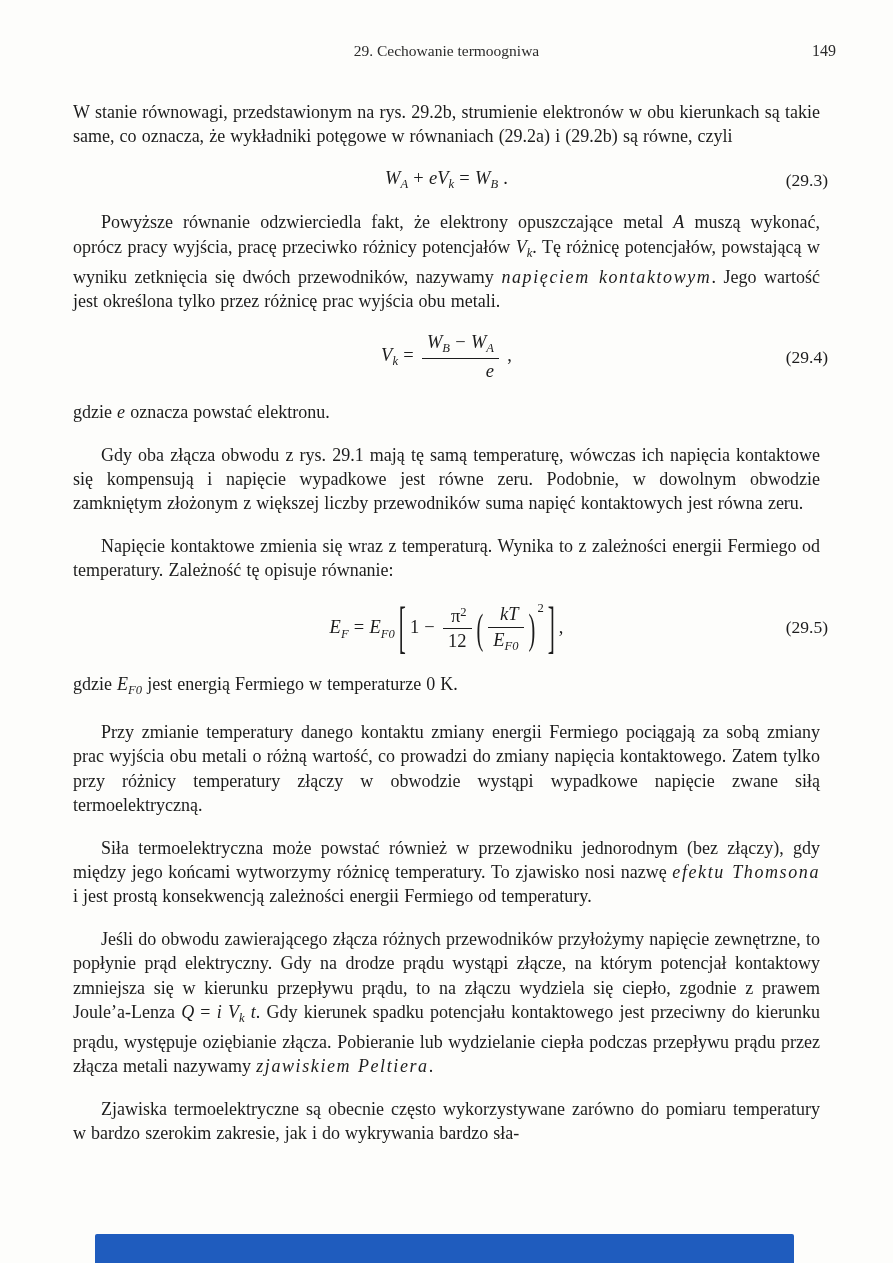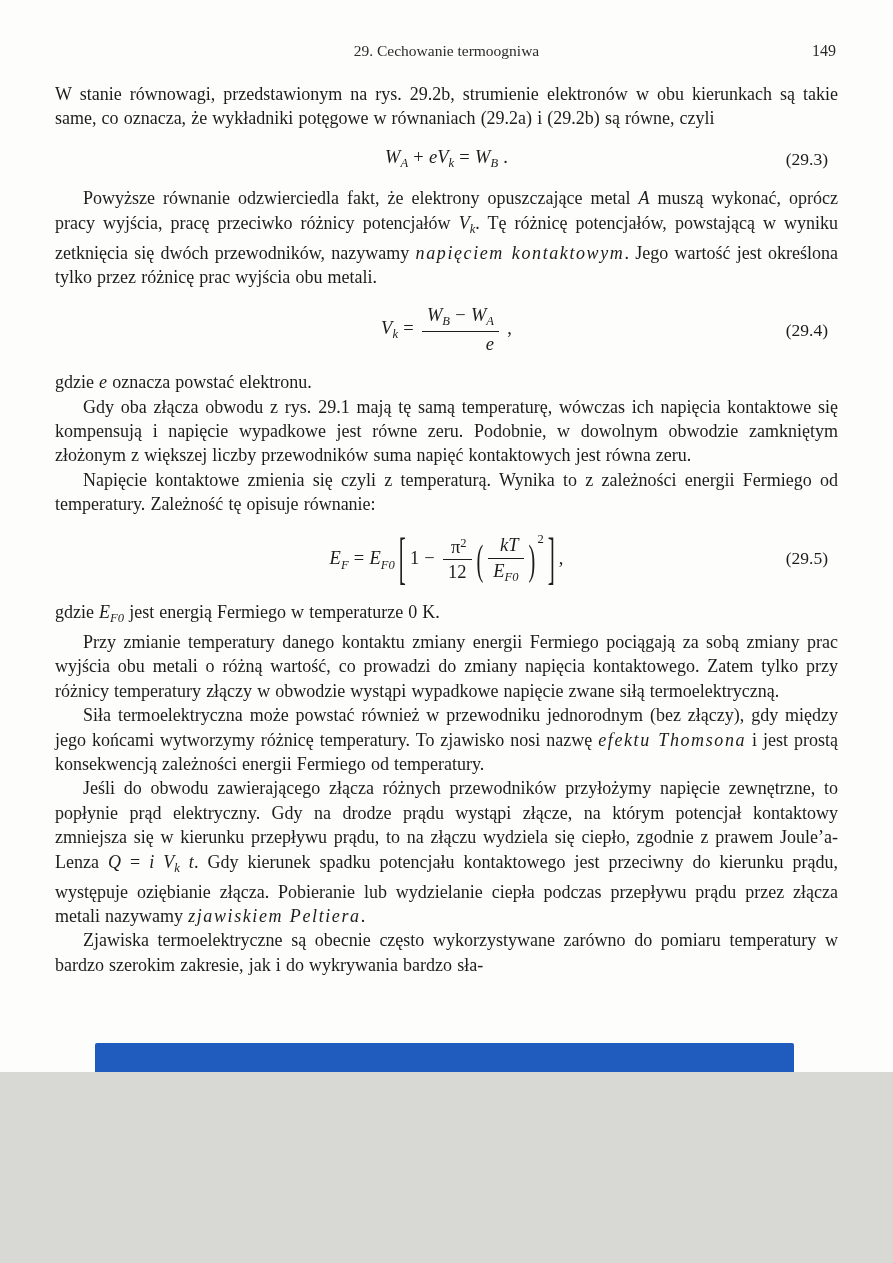--- a/index.html
+++ b/index.html
@@ -1,36 +1,36 @@
 <!DOCTYPE html>
 <html lang="pl"><head>
 <meta charset="utf-8">
 <style>
   html,body{margin:0;padding:0;background:#d8d8d4;}
   .page{
     position:relative;
-    width:893px;height:1072px;
+    width:893px;height:1263px;
     margin:0 auto;
     background:#fdfdfb;
     font-family:"Liberation Serif", serif;
     color:#1c1c1c;
     overflow:hidden;
   }
   .header{
     position:absolute;top:42px;left:55px;width:783px;
     font-size:15.5px;color:#2b2b2b;
   }
   .header .chapter{display:block;text-align:center;}
   .header .pagenum{position:absolute;right:2px;top:0;font-size:16px;}
   .content{
     position:absolute;top:82px;left:55px;width:783px;
     font-size:18px;line-height:24.4px;text-align:justify;
     word-spacing:0.6px;
   }
-  p.para{margin:0;}
+  p.para{margin:18px;}
   p.para.indent{text-indent:28px;}
   .it{font-style:italic;}
   .lsit{font-style:italic;letter-spacing:1.6px;}
   .isub{font-style:italic;font-size:0.7em;vertical-align:-0.28em;}
   
   .eq{
     position:relative;text-align:center;margin:15px 8px;
     font-size:18.5px;line-height:1.2;
   }
   .eqnum{
@@ -74,21 +74,21 @@
     <span class="pagenum">149</span>
   </div>
 
   <div class="content">
       <p class="para"><span>W stanie równowagi, przedstawionym na rys. 29.2b, strumienie elektronów w obu kierunkach są takie same, co oznacza, że wykładniki potęgowe w równaniach (29.2a) i (29.2b) są równe, czyli</span></p>
       <div class="eq"><span class="math"><span class="mi">W</span><span class="msub">A</span><span class="mn"> + </span><span class="mi">eV</span><span class="msub">k</span><span class="mn"> = </span><span class="mi">W</span><span class="msub">B</span><span class="mn"> .</span></span><span class="eqnum">(29.3)</span></div>
       <p class="para indent"><span>Powyższe równanie odzwierciedla fakt, że elektrony opuszczające metal </span><span class="it">A</span><span> muszą wykonać, oprócz pracy wyjścia, pracę przeciwko różnicy potencjałów </span><span class="it">V</span><span class="isub">k</span><span>. Tę różnicę potencjałów, powstającą w wyniku zetknięcia się dwóch przewodników, nazywamy </span><span class="lsit">napięciem kontaktowym</span><span>. Jego wartość jest określona tylko przez różnicę prac wyjścia obu metali.</span></p>
       <div class="eq"><span class="math"><span class="mi">V</span><span class="msub">k</span><span class="mn"> = </span><span class="frac"><span class="num"><span class="mi">W</span><span class="msub">B</span><span class="mn"> − </span><span class="mi">W</span><span class="msub">A</span></span><span class="den"><span class="mi">e</span></span></span><span class="mn"> ,</span></span><span class="eqnum">(29.4)</span></div>
       <p class="para"><span>gdzie </span><span class="it">e</span><span> oznacza powstać elektronu.</span></p>
       <p class="para indent"><span>Gdy oba złącza obwodu z rys. 29.1 mają tę samą temperaturę, wówczas ich napięcia kontaktowe się kompensują i napięcie wypadkowe jest równe zeru. Podobnie, w dowolnym obwodzie zamkniętym złożonym z większej liczby przewodników suma napięć kontaktowych jest równa zeru.</span></p>
-      <p class="para indent"><span>Napięcie kontaktowe zmienia się czyli z temperaturą. Wynika to z zależności energii Fermiego od temperatury. Zależność tę opisuje równanie:</span></p>
+      <p class="para indent"><span>Napięcie kontaktowe zmienia się wraz z temperaturą. Wynika to z zależności energii Fermiego od temperatury. Zależność tę opisuje równanie:</span></p>
       <div class="eq"><span class="math"><span class="mi">E</span><span class="msub">F</span><span class="mn"> = </span><span class="mi">E</span><span class="msub">F0</span><span class="mbk">[</span><span class="mn">1 − </span><span class="frac"><span class="num"><span class="mn">π</span><span class="msup">2</span></span><span class="den"><span class="mn">12</span></span></span><span class="mpr">(</span><span class="frac"><span class="num"><span class="mi">kT</span></span><span class="den"><span class="mi">E</span><span class="msub">F0</span></span></span><span class="mpr">)</span><span class="mpsup">2</span><span class="mbk">]</span><span class="mn">,</span></span><span class="eqnum">(29.5)</span></div>
       <p class="para"><span>gdzie </span><span class="it">E</span><span class="isub">F0</span><span> jest energią Fermiego w temperaturze 0 K.</span></p>
       <p class="para indent"><span>Przy zmianie temperatury danego kontaktu zmiany energii Fermiego pociągają za sobą zmiany prac wyjścia obu metali o różną wartość, co prowadzi do zmiany napięcia kontaktowego. Zatem tylko przy różnicy temperatury złączy w obwodzie wystąpi wypadkowe napięcie zwane siłą termoelektryczną.</span></p>
       <p class="para indent"><span>Siła termoelektryczna może powstać również w przewodniku jednorodnym (bez złączy), gdy między jego końcami wytworzymy różnicę temperatury. To zjawisko nosi nazwę </span><span class="lsit">efektu Thomsona</span><span> i jest prostą konsekwencją zależności energii Fermiego od temperatury.</span></p>
       <p class="para indent"><span>Jeśli do obwodu zawierającego złącza różnych przewodników przyłożymy napięcie zewnętrzne, to popłynie prąd elektryczny. Gdy na drodze prądu wystąpi złącze, na którym potencjał kontaktowy zmniejsza się w kierunku przepływu prądu, to na złączu wydziela się ciepło, zgodnie z prawem Joule’a-Lenza </span><span class="it">Q</span><span> = </span><span class="it">i V</span><span class="isub">k</span><span class="it"> t</span><span>. Gdy kierunek spadku potencjału kontaktowego jest przeciwny do kierunku prądu,  występuje oziębianie złącza. Pobieranie lub wydzielanie ciepła podczas przepływu prądu przez złącza metali nazywamy </span><span class="lsit">zjawiskiem Peltiera</span><span>.</span></p>
       <p class="para indent"><span>Zjawiska termoelektryczne są obecnie często wykorzystywane zarówno do pomiaru temperatury w bardzo szerokim zakresie, jak i do wykrywania bardzo sła-</span></p>
     </div>
 
   <div class="blue-bar" style="background: rgb(31, 92, 190);"></div>
 

